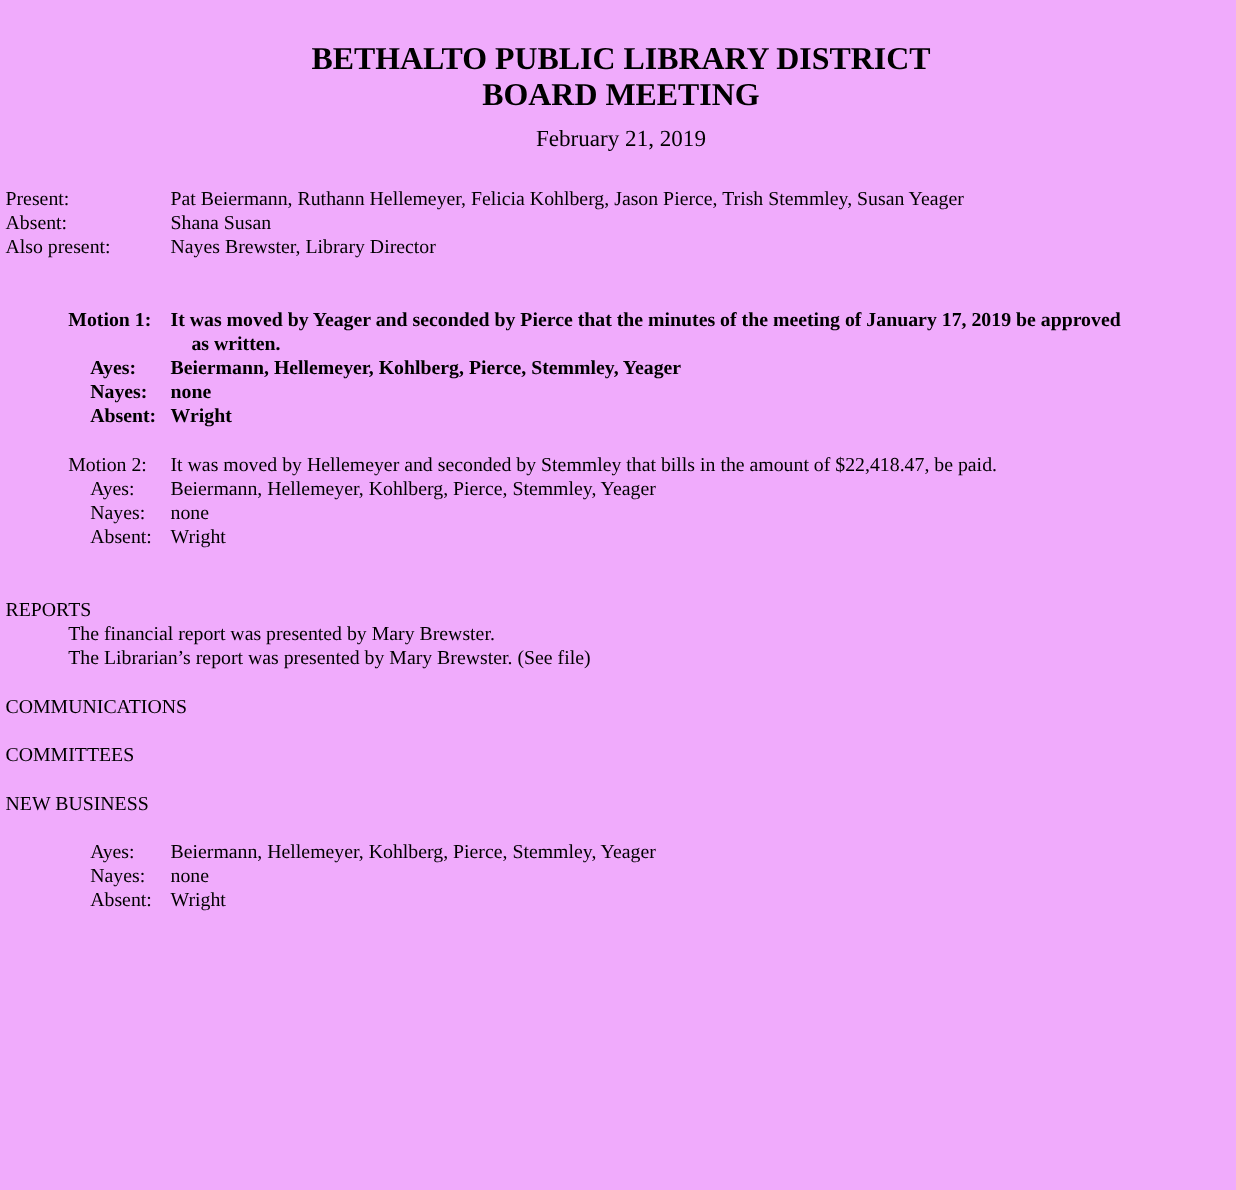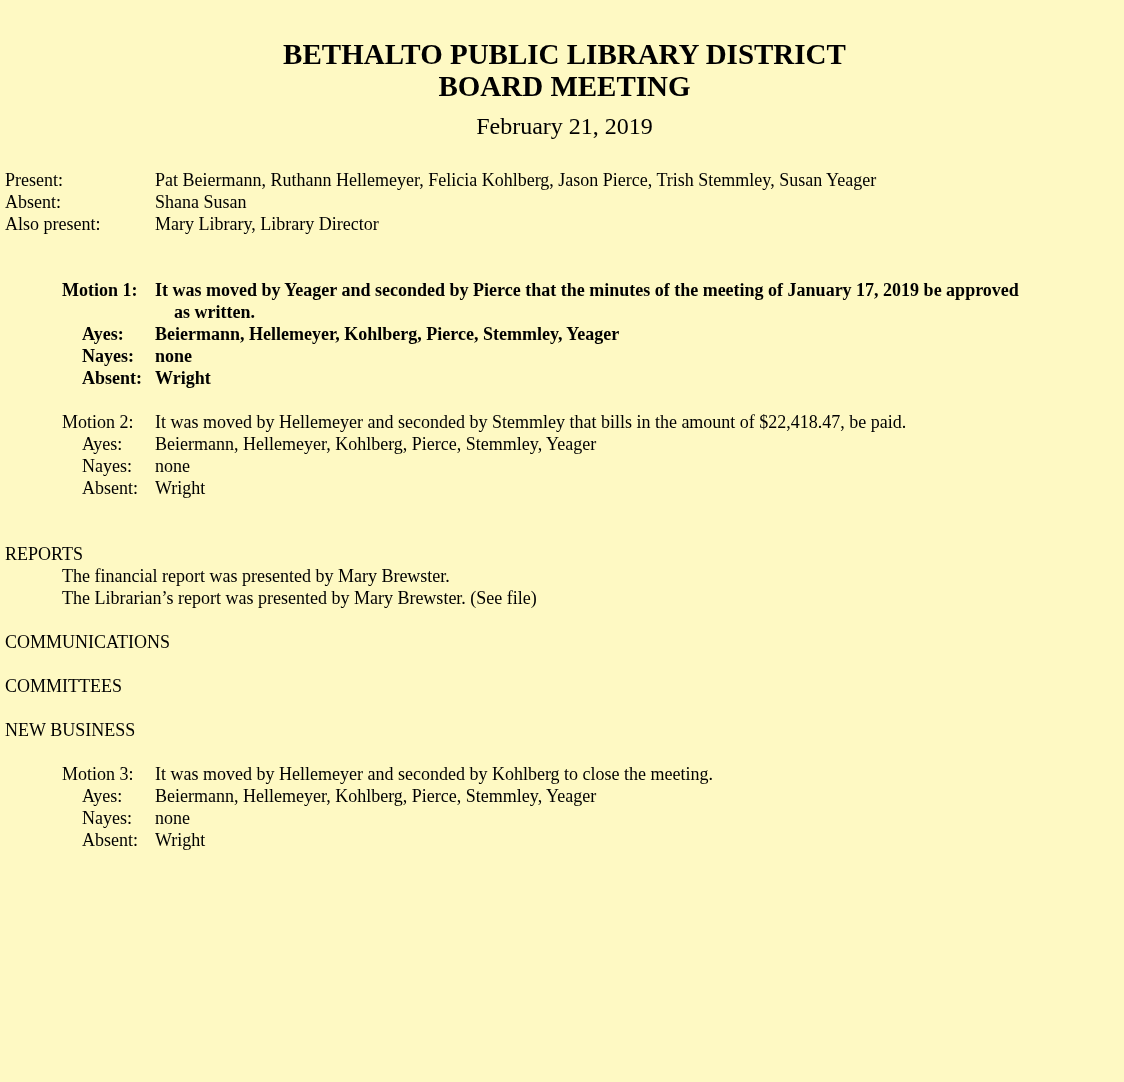--- a/index.html
+++ b/index.html
@@ -1,31 +1,31 @@
 <!DOCTYPE html>
 <html><head>
 <meta charset="utf-8">
 <style>
   html, body { margin: 0; padding: 0; background: #ffffff; }
   .page {
     position: relative;
     width: 1124px;
     height: 1082px;
     box-sizing: border-box;
-    background: #fef9c3;
+    background: #f0abfc;
     color: #000000;
     font-family: "Liberation Serif", "DejaVu Serif", serif;
     font-size: 18px;
     line-height: 22px;
     padding-left: 5px;
     overflow: hidden;
   }
   .doc-header { text-align: center; padding-top: 38px; }
   .title { font-weight: bold; font-size: 29px; line-height: 32px; }
-  .date { font-size: 24px; line-height: 26px; margin-top: 11px; }
+  .date { font-size: 21px; line-height: 26px; margin-top: 11px; }
 
   .opening { margin: 71px 0 0 0; white-space: nowrap; }
 
   .attendance { margin-top: 30px; }
   .att-row { display: flex; }
   .att-label { width: 150px; flex: none; }
   .att-value { white-space: nowrap; }
 
   .motion { padding-left: 57px; }
   .motion-1 { margin-top: 44px; font-weight: bold; }
@@ -62,21 +62,21 @@
     <div class="att-row">
       <span class="att-label">Present:</span>
       <span class="att-value">Pat Beiermann, Ruthann Hellemeyer, Felicia Kohlberg, Jason Pierce, Trish Stemmley, Susan Yeager</span>
     </div>
     <div class="att-row">
       <span class="att-label">Absent:</span>
       <span class="att-value">Shana Susan</span>
     </div>
     <div class="att-row">
       <span class="att-label">Also present:</span>
-      <span class="att-value">Mary Library, Library Director</span>
+      <span class="att-value">Nayes Brewster, Library Director</span>
     </div>
   </div>
 
   <div class="motion motion-1">
     <div class="motion-head">
       <span class="motion-label">Motion 1:</span>
       <span class="motion-text">It was moved by Yeager and seconded by Pierce that the minutes of the meeting of January 17, 2019 be approved</span>
     </div>
     <div class="motion-cont">as written.</div>
     <div class="vote-row">
@@ -116,24 +116,20 @@
     <div>REPORTS</div>
     <div class="report-line">The financial report was presented by Mary Brewster.</div>
     <div class="report-line">The Librarian’s report was presented by Mary Brewster. (See file)</div>
   </div>
 
   <div class="section-header">COMMUNICATIONS</div>
   <div class="section-header">COMMITTEES</div>
   <div class="section-header">NEW BUSINESS</div>
 
   <div class="motion motion-3">
-    <div class="motion-head">
-      <span class="motion-label">Motion 3:</span>
-      <span class="motion-text">It was moved by Hellemeyer and seconded by Kohlberg to close the meeting.</span>
-    </div>
     <div class="vote-row">
       <span class="vote-label">Ayes:</span>
       <span class="vote-value">Beiermann, Hellemeyer, Kohlberg, Pierce, Stemmley, Yeager</span>
     </div>
     <div class="vote-row">
       <span class="vote-label">Nayes:</span>
       <span class="vote-value">none</span>
     </div>
     <div class="vote-row">
       <span class="vote-label">Absent:</span>

